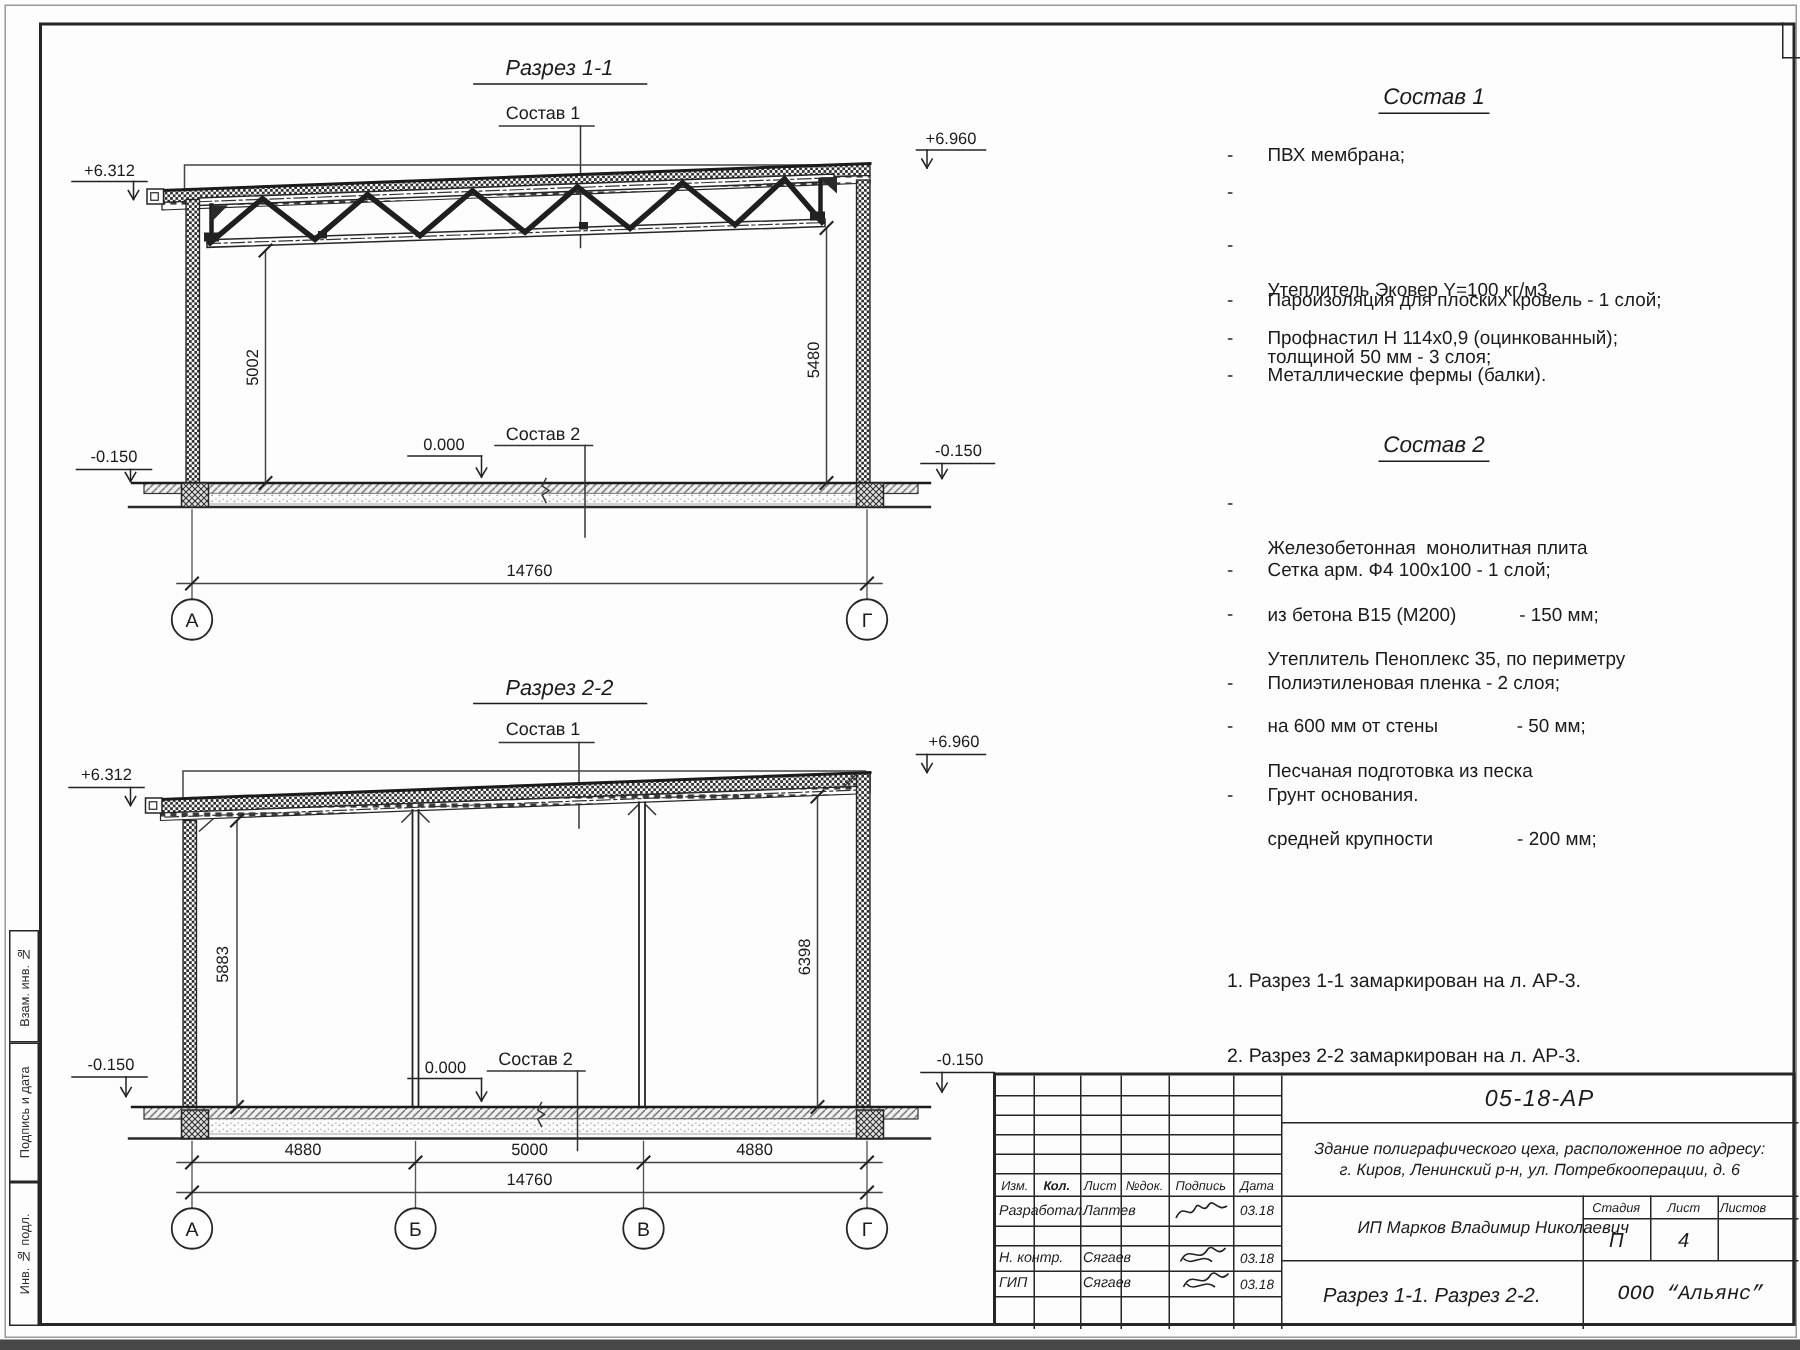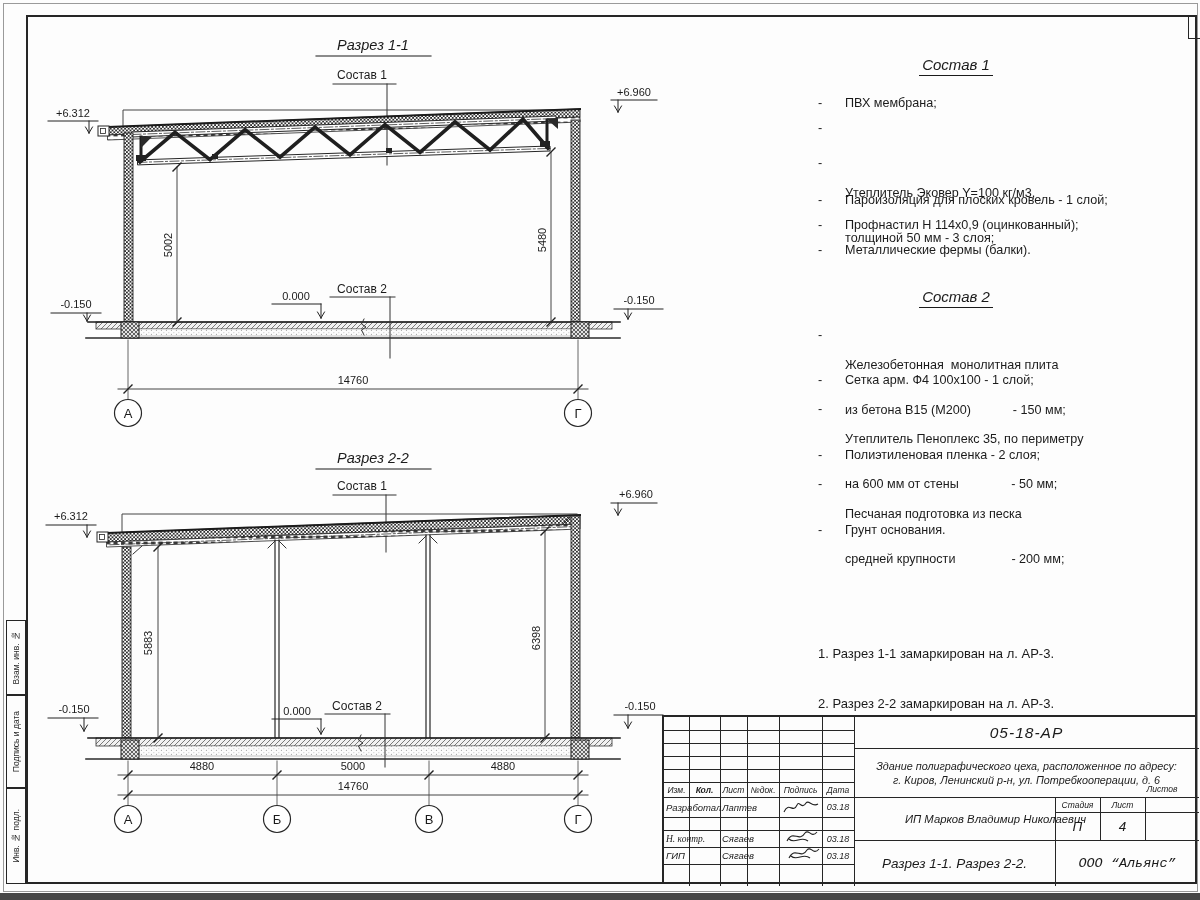--- a/index.html
+++ b/index.html
@@ -425,21 +425,21 @@
     <div class="cell" style="left:0;top:65px;width:25px;height:15px;font-size:8.5px;">Изм.</div>
     <div class="cell" style="left:25px;top:65px;width:31px;height:15px;font-size:8.5px;font-weight:bold;">Кол.</div>
     <div class="cell" style="left:56px;top:65px;width:27px;height:15px;font-size:8.5px;">Лист</div>
     <div class="cell" style="left:83px;top:65px;width:32px;height:15px;font-size:8.5px;">№док.</div>
     <div class="cell" style="left:115px;top:65px;width:43px;height:15px;font-size:8.5px;">Подпись</div>
     <div class="cell" style="left:158px;top:65px;width:32px;height:15px;font-size:8.5px;">Дата</div>
 
     <div class="cell left-al" style="left:2px;top:80px;width:58px;height:20px;font-size:9.5px;">Разработал</div>
     <div class="cell left-al" style="left:58px;top:80px;width:56px;height:20px;font-size:9.5px;">Лаптев</div>
     <div class="cell" style="left:158px;top:80px;width:32px;height:20px;font-size:9px;">03.18</div>
-    <div class="cell left-al" style="left:2px;top:113px;width:58px;height:17px;font-size:9.5px;font-family:Liberation Serif, serif;">Н. контр.</div>
+    <div class="cell left-al" style="left:2px;top:113px;width:58px;height:17px;font-size:9.5px;">Н. контр.</div>
     <div class="cell left-al" style="left:58px;top:113px;width:56px;height:17px;font-size:9.5px;">Сягаев</div>
     <div class="cell" style="left:158px;top:113px;width:32px;height:17px;font-size:9px;">03.18</div>
     <div class="cell left-al" style="left:2px;top:130px;width:58px;height:17px;font-size:9.5px;">ГИП</div>
     <div class="cell left-al" style="left:58px;top:130px;width:56px;height:17px;font-size:9.5px;">Сягаев</div>
     <div class="cell" style="left:158px;top:130px;width:32px;height:17px;font-size:9px;">03.18</div>
 
     <svg class="sig-svg" style="left:117px;top:81px;" width="40" height="19" viewBox="0 0 40 19">
       <path d="M3,14 C8,3 12,16 16,7 C18,2 21,12 25,5 C28,1 31,10 37,6" fill="none" stroke="#222" stroke-width="1.1"></path>
     </svg>
     <svg class="sig-svg" style="left:117px;top:110px;" width="40" height="38" viewBox="0 0 40 38">
@@ -448,21 +448,21 @@
     </svg>
 
     <div class="cell" style="left:190px;top:0;width:345px;height:31px;font-size:15.5px;letter-spacing:1px;">05-18-АР</div>
     <div class="abs" style="left:190px;top:31px;width:345px;height:49px;display:flex;flex-direction:column;align-items:center;justify-content:center;font-style:italic;font-size:10.8px;line-height:14px;text-align:center;">
       <div>Здание полиграфического цеха, расположенное по адресу:</div>
       <div>г. Киров,  Ленинский р-н, ул. Потребкооперации, д. 6</div>
     </div>
     <div class="cell" style="left:190px;top:80px;width:201px;height:43px;font-size:11.3px;margin-left:41px;">ИП Марков Владимир Николаевич</div>
     <div class="cell" style="left:391px;top:80px;width:45px;height:15px;font-size:8.5px;">Стадия</div>
     <div class="cell" style="left:436px;top:80px;width:45px;height:15px;font-size:8.5px;">Лист</div>
-    <div class="cell" style="left:481px;top:64px;width:34px;height:15px;font-size:8.5px;">Листов</div>
+    <div class="cell" style="left:481px;top:80px;width:34px;height:15px;font-size:8.5px;">Листов</div>
     <div class="cell" style="left:391px;top:95px;width:45px;height:28px;font-size:13.5px;">П</div>
     <div class="cell" style="left:436px;top:95px;width:45px;height:28px;font-size:13.5px;">4</div>
     <div class="cell" style="left:481px;top:95px;width:54px;height:28px;font-size:13.5px;"></div>
     <div class="cell" style="left:190px;top:123px;width:201px;height:46px;font-size:13.5px;">Разрез 1-1. Разрез 2-2.</div>
     <div class="cell" style="left:391px;top:123px;width:144px;height:46px;font-size:13.5px;font-family:Liberation Mono, monospace;">ООО “Альянс”</div>
   </div>
 
 </div>
 
 </body></html>

